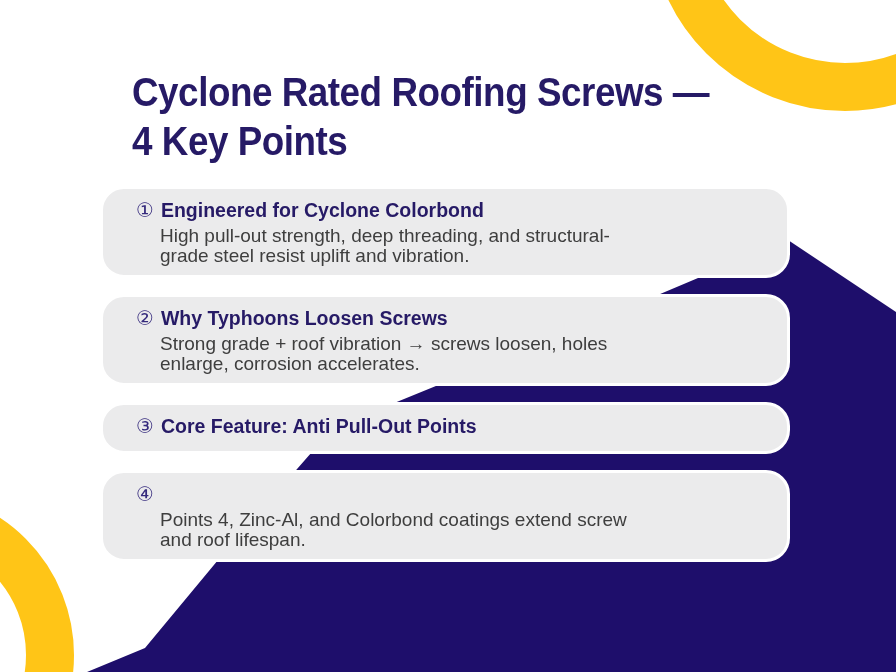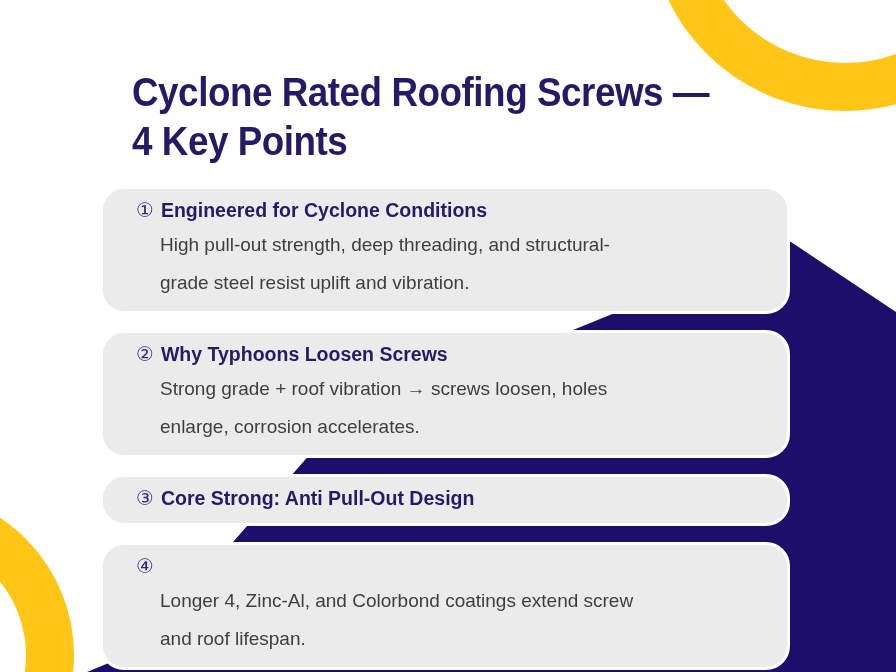--- a/index.html
+++ b/index.html
@@ -35,21 +35,21 @@
     display:flex;align-items:baseline;gap:7px;
     color:#261a66;font-weight:700;font-size:19.5px;line-height:27px;
     margin-bottom:2px;
   }
   .card-num{
     font-family:"DejaVu Sans",sans-serif;
     font-size:20px;font-weight:400;color:#352a7d;
   }
   .card-body{
     margin-left:24px;
-    color:#3e3e3e;font-size:19px;line-height:38px;
+    color:#3e3e3e;font-size:19px;line-height:20px;
     white-space:pre-line;
   }
 </style>
 </head>
 <body>
 
 <div class="canvas">
 
   <svg class="bg-svg" width="896" height="672" viewBox="0 0 896 672">
 
@@ -65,45 +65,45 @@
     <div class="title">
       <div>Cyclone Rated Roofing Screws —</div>
       <div>4 Key Points</div>
     </div>
 
     <div class="cards">
 
       <div class="card">
         <div class="card-heading">
           <span class="card-num">①</span>
-          <span>Engineered for Cyclone Conditions</span>
+          <span>Engineered for Cyclone Colorbond</span>
         </div>
         <div class="card-body">High pull-out strength, deep threading, and structural-
 grade steel resist uplift and vibration.</div>
       </div>
 
       <div class="card">
         <div class="card-heading">
           <span class="card-num">②</span>
           <span>Why Typhoons Loosen Screws</span>
         </div>
         <div class="card-body">Strong grade + roof vibration → screws loosen, holes
 enlarge, corrosion accelerates.</div>
       </div>
 
       <div class="card">
         <div class="card-heading">
           <span class="card-num">③</span>
-          <span>Core Strong: Anti Pull-Out Design</span>
+          <span>Core Feature: Anti Pull-Out Points</span>
         </div>
       </div>
 
       <div class="card">
         <div class="card-heading">
           <span class="card-num">④</span>
         </div>
-        <div class="card-body">Longer 4, Zinc-Al, and Colorbond coatings extend screw
+        <div class="card-body">Points 4, Zinc-Al, and Colorbond coatings extend screw
 and roof lifespan.</div>
       </div>
 
     </div>
   </div>
 </div>
 
 </body></html>

